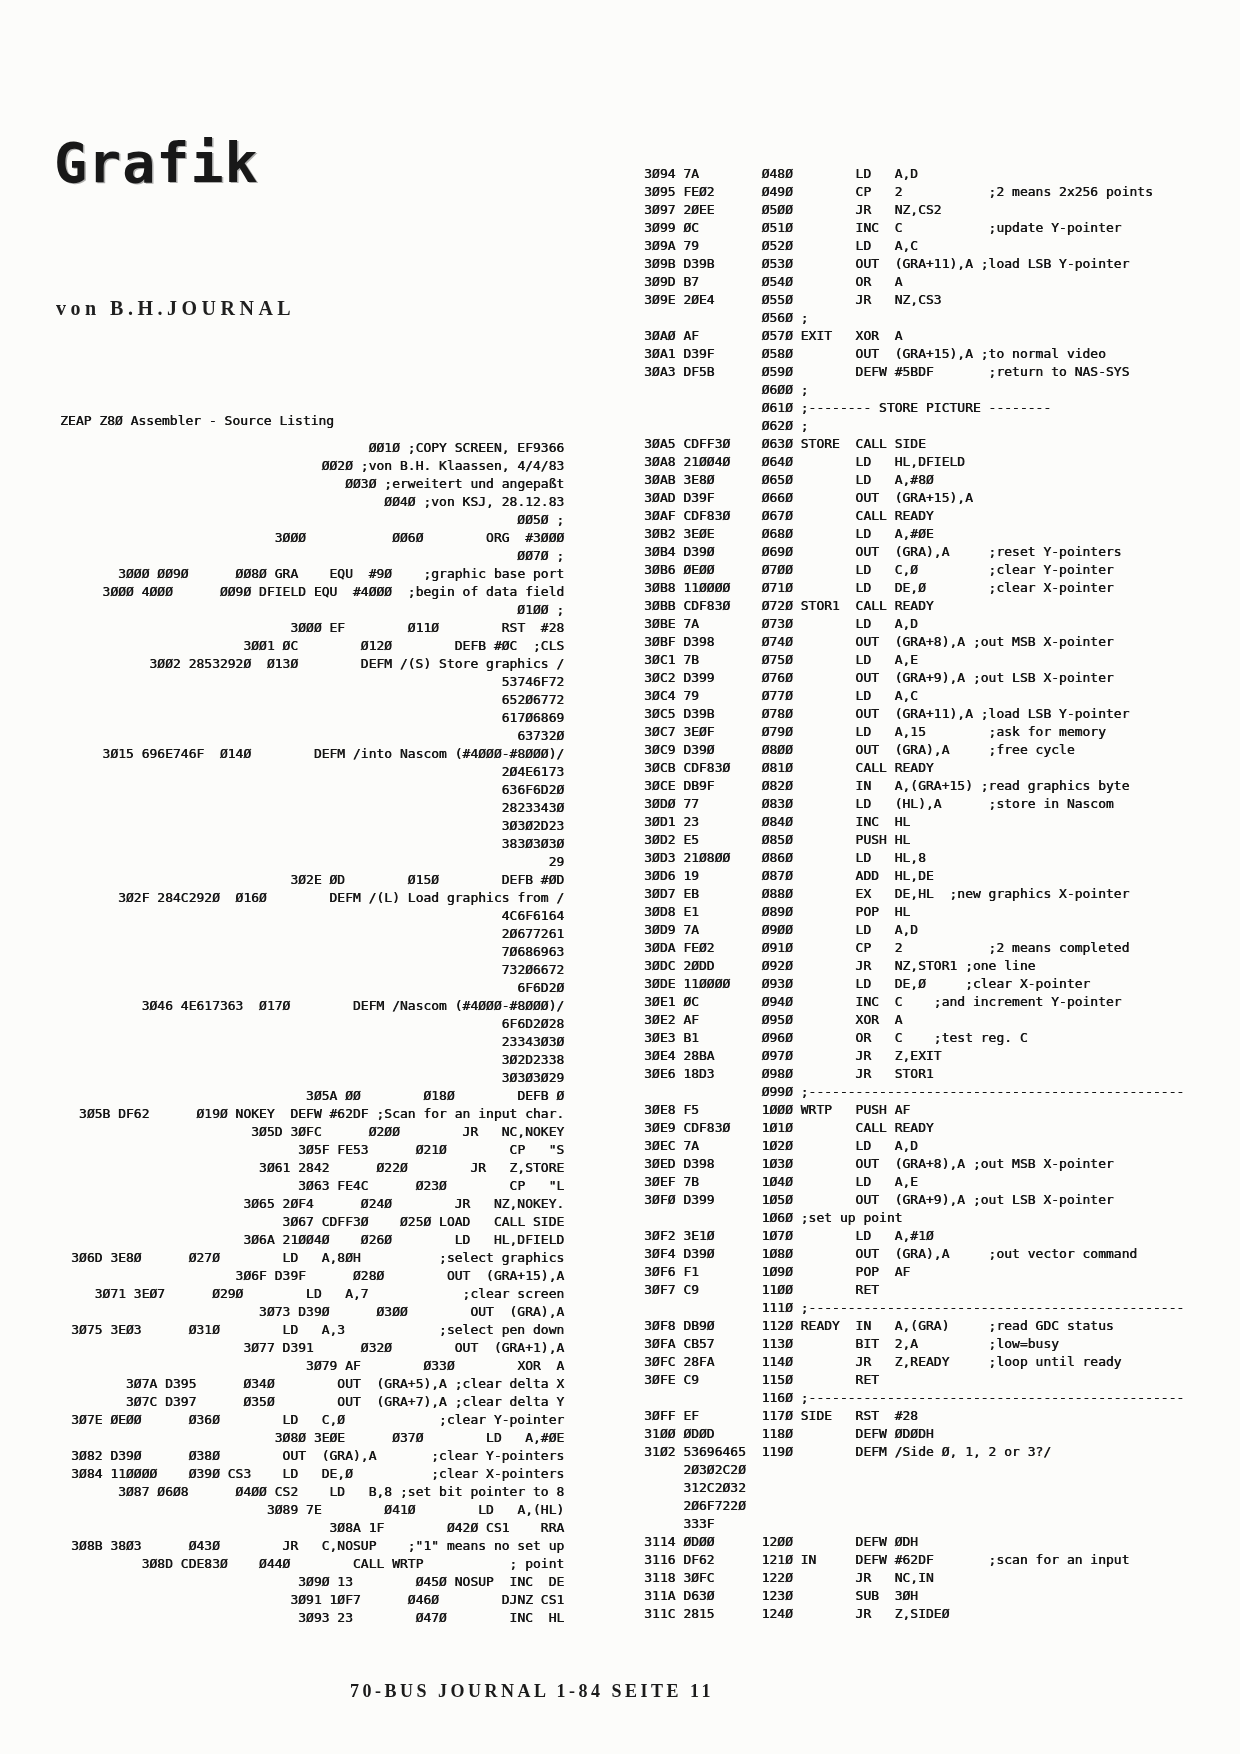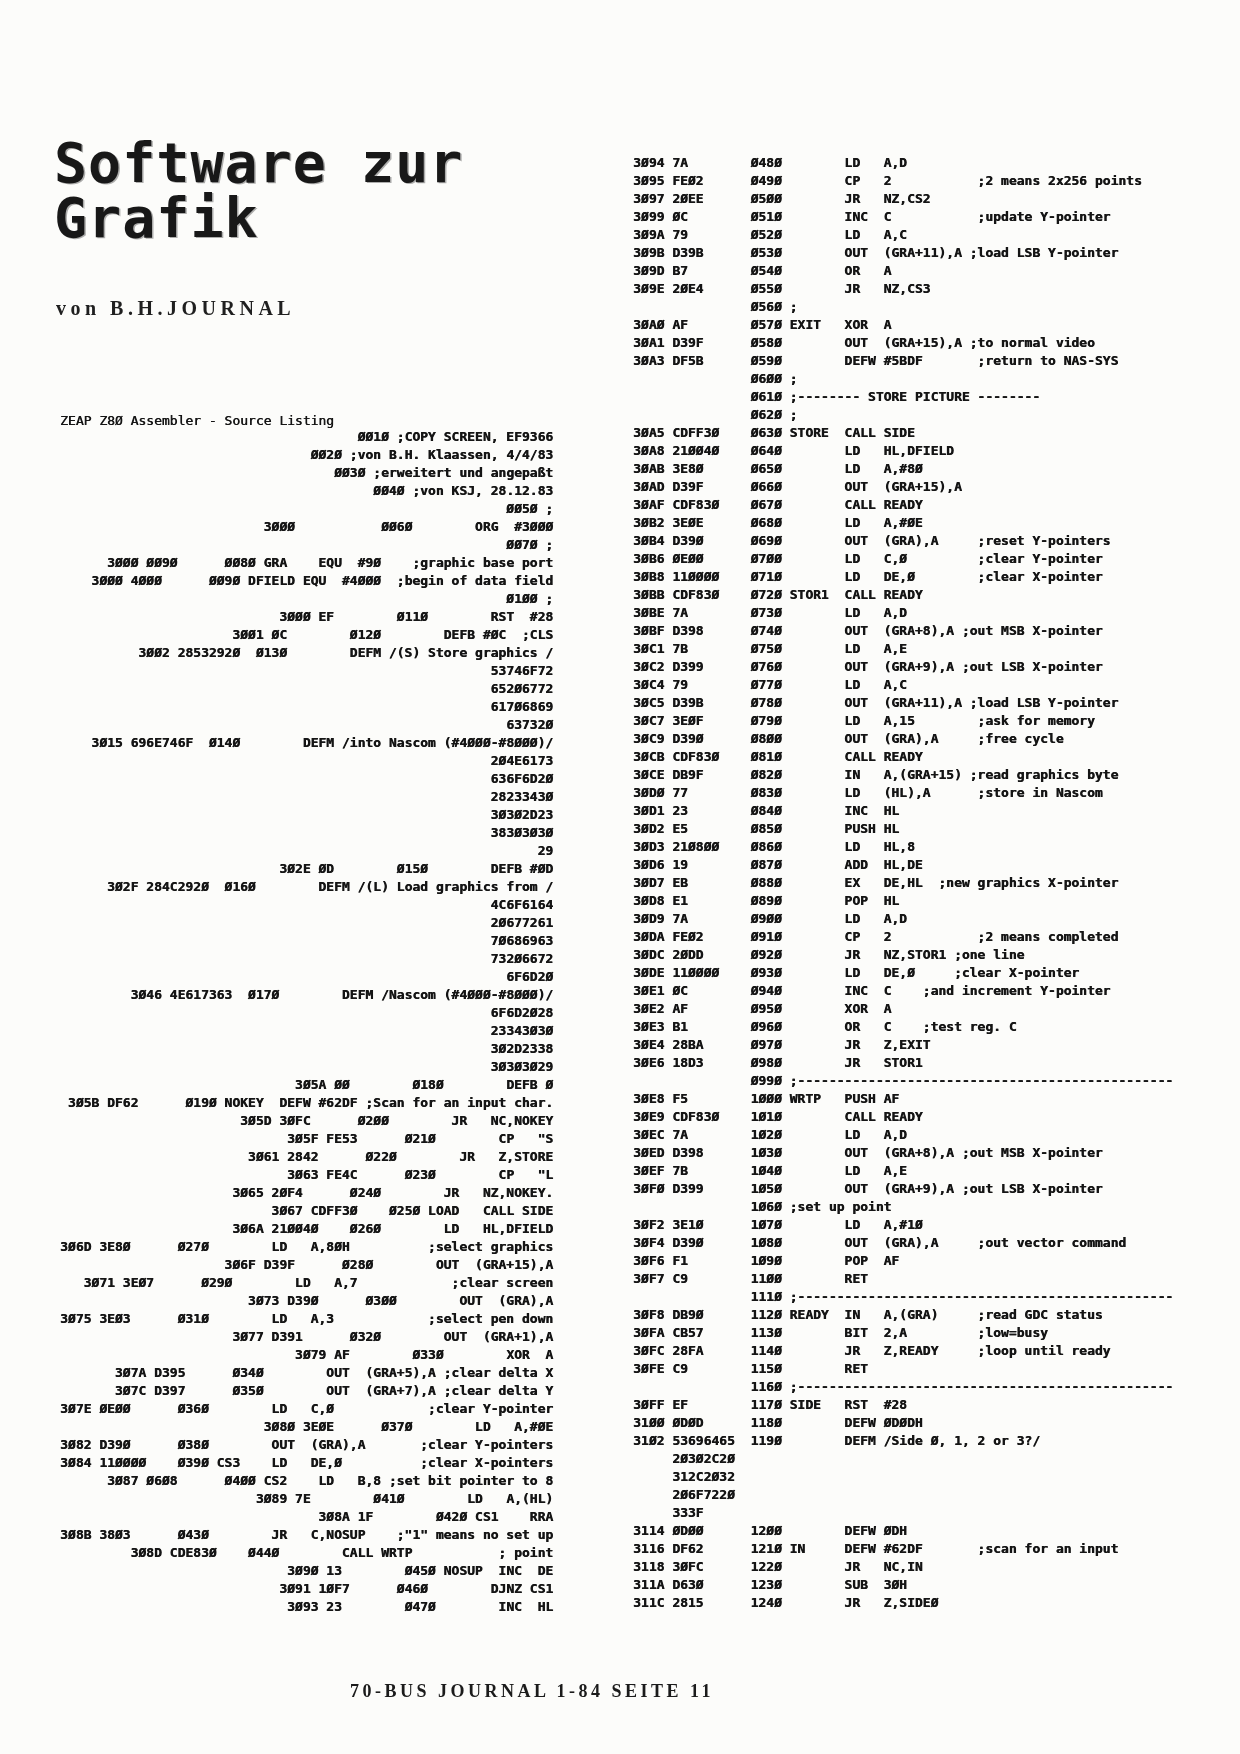--- a/index.html
+++ b/index.html
@@ -30,37 +30,36 @@
     color: #1f1f1f;
   }
   .mono {
     font-family: "DejaVu Sans Mono", "Liberation Mono", monospace;
     font-size: 13px; line-height: 18px;
     color: #151515;
     text-shadow: 0.5px 0 0 currentColor;
     margin-top: 23px;
   }
   .listing-heading { left: 60px; top: 389px; white-space: pre; }
-  pre.code { margin: 5px; white-space: pre; font-weight: bold; }
+  pre.code { margin: 16px; white-space: pre; }
   .code-left  { left: 55px;  top: 423px; text-align: right; }
   .code-right { left: 628px; top: 149px; }
   .footer {
     left: 350px; top: 1681px;
     font-family: "Liberation Serif", "DejaVu Serif", serif;
     font-weight: bold;
     font-size: 18px; line-height: 20px;
     letter-spacing: 3.5px;
     color: #1b1b1b;
   }
 </style>
 </head>
 <body>
 
 <div class="abs title">
-  <div>Software zur</div>
   <div>Grafik</div>
 </div>
 
 <div class="abs byline">von B.H.JOURNAL</div>
 
 <div class="abs mono listing-heading slash-zero">ZEAP Z8Ø Assembler - Source Listing</div>
 
 <pre class="abs mono code code-left slash-zero">               ØØ1Ø ;COPY SCREEN, EF9366
                ØØ2Ø ;von B.H. Klaassen, 4/4/83
                ØØ3Ø ;erweitert und angepaßt

